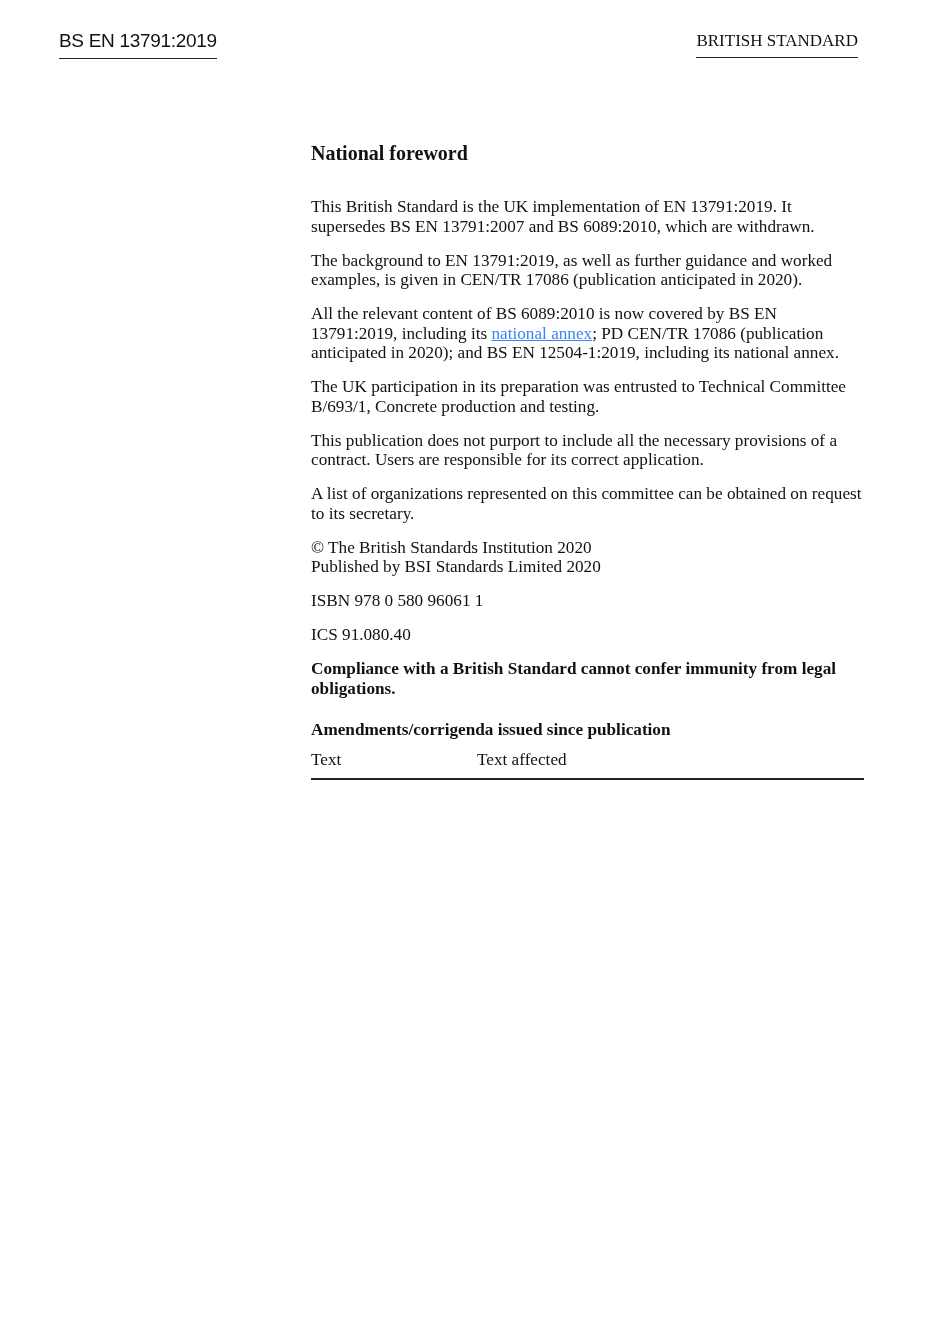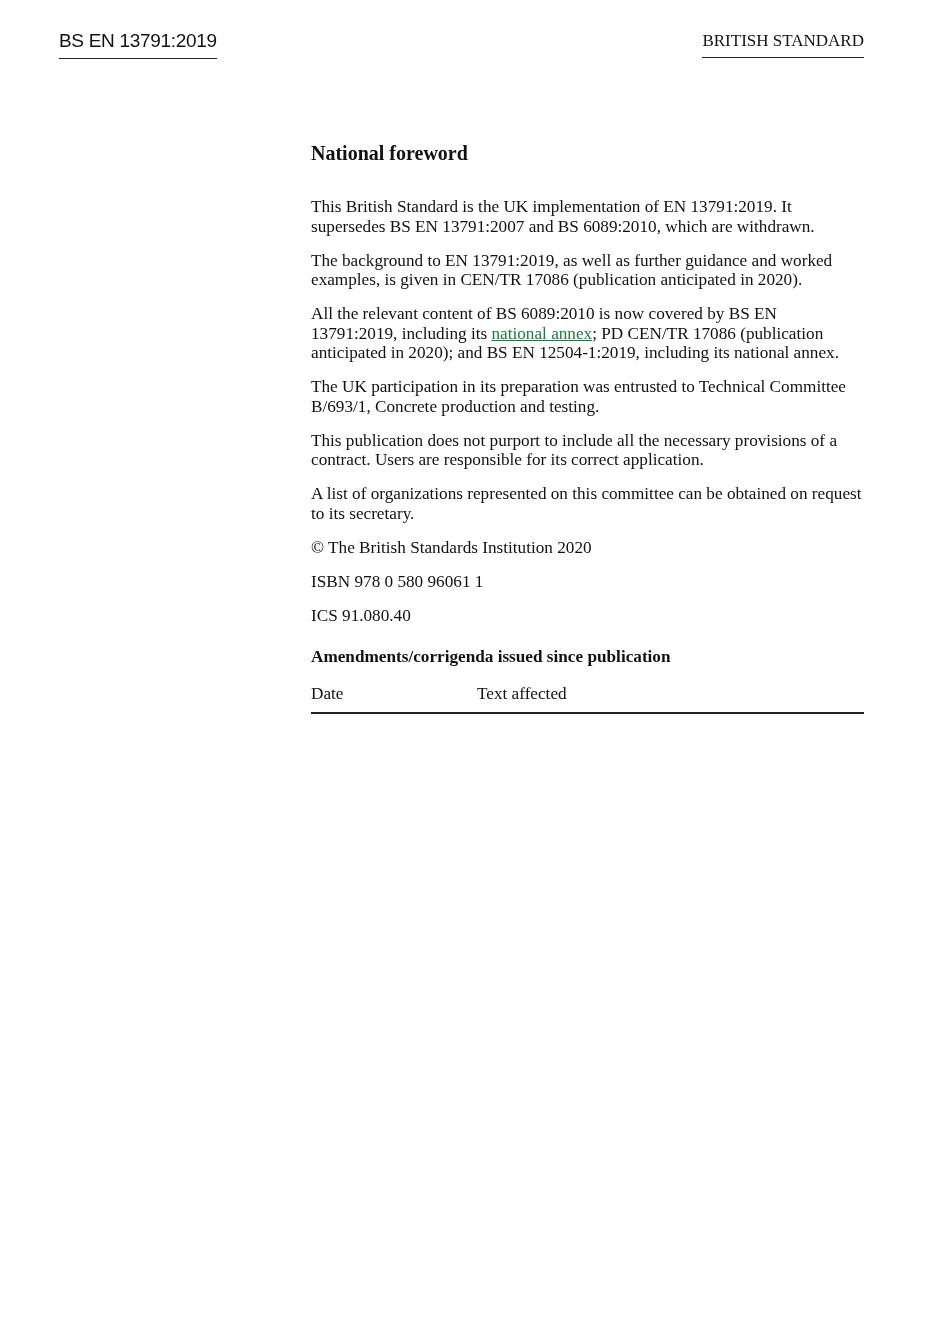--- a/index.html
+++ b/index.html
@@ -9,58 +9,59 @@
       color: #111111;
     }
     .hdr-left {
       position: absolute; left: 59px; top: 30px;
       font-size: 18px; letter-spacing: -0.3px;
       padding-bottom: 6px; border-bottom: 1.5px solid #222;
       font-family: Liberation Sans, sans-serif;
       font-size: 19px;
     }
     .hdr-right {
-      position: absolute; right: 86px; top: 31px;
+      position: absolute; right: 92px; top: 31px;
       font-size: 17px;
       padding-bottom: 6px; border-bottom: 1.5px solid #222;
       font-family: "Liberation Serif", serif;
     }
     .main {
       position: absolute; left: 311px; top: 136px; width: 553px;
       font-family: "Liberation Serif", serif;
       font-size: 17.2px; line-height: 19.5px;
     }
     h1 {
       font-size: 20px; font-weight: bold; margin: 0 0 27px 0; line-height: 34px;
     }
     p { margin: 0 0 14.5px 0; }
     p.bold { font-weight: bold; }
-    a.link { color: #15803d; text-decoration: underline; text-align: right; }
-    .amend-title { font-weight: bold; margin-top: 22px; margin-bottom: 17px; }
+    a.link { color: #3b82f6; text-decoration: underline; text-align: right; }
+    .amend-title { font-weight: bold; margin-top: 22px; margin-bottom: 10px; }
     .amend-table {
       width: 553px; border-bottom: 2px solid #222;
       display: flex; padding-bottom: 9px;
     }
     .col-date { width: 166px; }
   </style>
 </head>
 <body>
 
 <div class="hdr-left">BS EN 13791:2019</div>
 <div class="hdr-right">BRITISH STANDARD</div>
 
 <div class="main">
   <h1>National foreword</h1>
   <p>This British Standard is the UK implementation of EN 13791:2019. It supersedes BS EN 13791:2007 and BS 6089:2010, which are withdrawn.</p>
   <p>The background to EN 13791:2019, as well as further guidance and worked examples, is given in CEN/TR 17086 (publication anticipated in 2020).</p>
   <p><span>All the relevant content of BS 6089:2010 is now covered by BS EN 13791:2019, including its </span><a class="link" href="#">national annex</a><span>; PD CEN/TR 17086 (publication anticipated in 2020); and BS EN 12504-1:2019, including its national annex.</span></p>
   <p>The UK participation in its preparation was entrusted to Technical Committee B/693/1, Concrete production and testing.</p>
   <p>This publication does not purport to include all the necessary provisions of a contract. Users are responsible for its correct application.</p>
   <p>A list of organizations represented on this committee can be obtained on request to its secretary.</p>
-  <p><span>© The British Standards Institution 2020</span><br></p>
+  <p><span>© The British Standards Institution 2020</span><br><span>Published by BSI Standards Limited 2020</span></p>
   <p>ISBN 978 0 580 96061 1</p>
   <p>ICS 91.080.40</p>
+  <p class="bold">Compliance with a British Standard cannot confer immunity from legal obligations.</p>
   <div class="amend-title">Amendments/corrigenda issued since publication</div>
   <div class="amend-table">
-    <div class="col-date">Date</div>
+    <div class="col-date">Text</div>
     <div>Text affected</div>
   </div>
 </div>
 
 </body></html>

